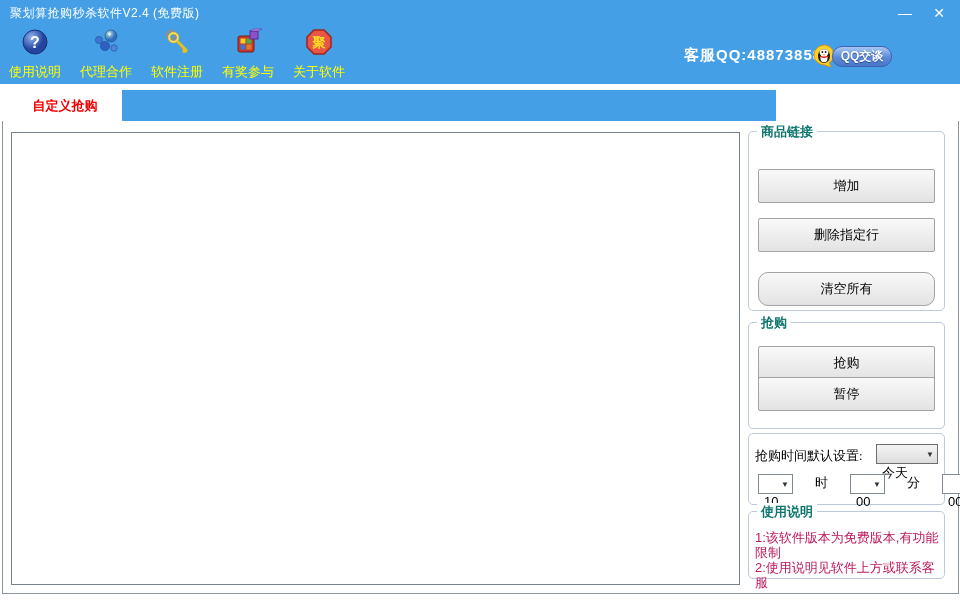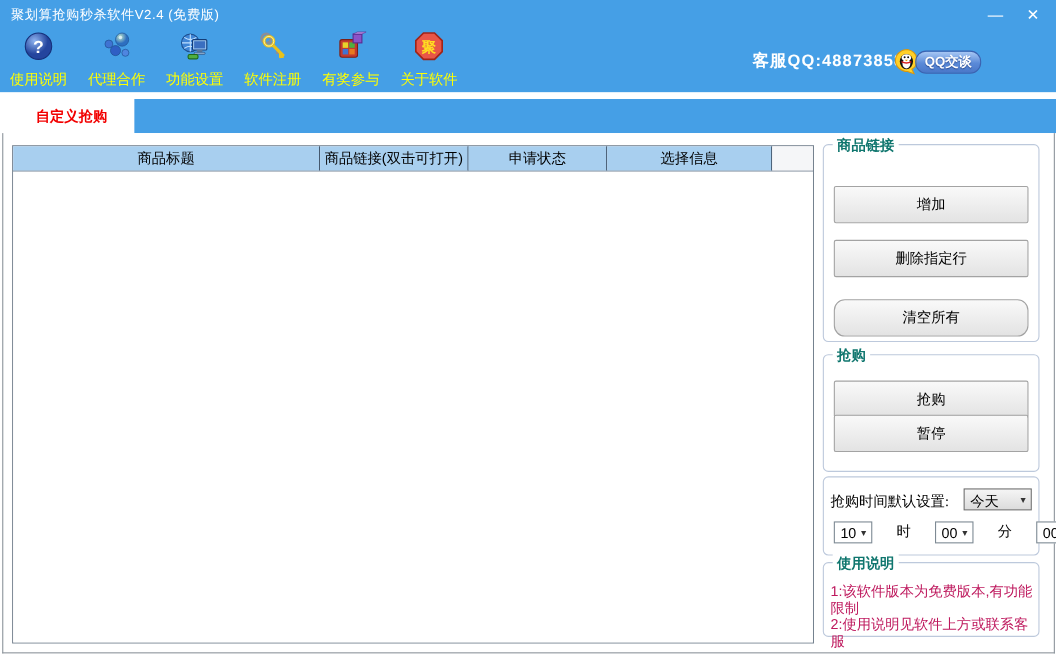--- a/index.html
+++ b/index.html
@@ -23,21 +23,21 @@
   .qq-text{position:absolute;left:684px;top:46px;font-size:15px;font-weight:bold;color:#fff;letter-spacing:1px;}
   .qq-badge{position:absolute;left:812px;top:44px;width:80px;height:24px;cursor:pointer;}
   .qq-bubble{position:absolute;left:0;top:0;width:26px;height:24px;}
   .qq-pill{position:absolute;left:20px;top:2px;width:58px;height:19px;border:1px solid #3c62b0;
            border-radius:10px;background:linear-gradient(#a8c8f4,#5a8ad8 55%,#4a77c8);
            color:#fff;font-size:12px;font-weight:bold;text-align:center;line-height:19px;
            text-shadow:0 1px 1px #2a4a90;}
 
   
   .white-band{position:absolute;left:0;top:84px;width:960px;height:6px;background:#fff;}
-  .tabstrip{position:absolute;left:0;top:90px;width:960px;height:31px;background:#fff;}
+  .tabstrip{position:absolute;left:0;top:90px;width:776px;height:31px;background:#fff;}
   .tabstrip-blue{position:absolute;left:122px;top:0;right:0;bottom:0;background:#459fe6;}
   .tab{position:absolute;left:8px;top:0;width:114px;height:31px;background:#fff;color:#f20000;
        font-size:13px;font-weight:bold;text-align:center;line-height:31px;cursor:pointer;z-index:2;}
 
   
   .content{position:absolute;left:2px;top:121px;width:955px;height:472px;background:#fff;
            border-left:1px solid #8d949c;border-right:1px solid #8d949c;border-bottom:1px solid #8d949c;}
 
   
   .ptable{position:absolute;left:11px;top:132px;width:729px;height:453px;border:1px solid #75828f;
@@ -65,21 +65,21 @@
   .btn{position:absolute;left:9px;width:177px;height:34px;box-sizing:border-box;
        background:linear-gradient(#f9f9f9,#e3e3e3);border:1px solid #a3a3a3;border-radius:2px;
        font-family:inherit;font-size:13px;color:#000;cursor:pointer;}
   .gb1 .btn.b1{top:37px;}  .gb1 .btn.b2{top:86px;}  .gb1 .btn.b3{top:140px;border-radius:10px;}
   .gb2 .btn.b1{top:23px;}  .gb2 .btn.b2{top:54px;}
 
   .time-row1{position:absolute;left:6px;top:10px;right:6px;height:20px;font-size:13px;color:#000;}
   .time-lbl{position:absolute;left:0;top:3px;white-space:nowrap;font-family:Liberation Serif, serif;}
   .combo{position:relative;box-sizing:border-box;height:20px;border:1px solid #7e8a94;background:#fff;
          font-size:13px;color:#000;cursor:pointer;}
-  .combo .val{position:absolute;left:5px;top:2px;}
+  .combo .val{position:absolute;left:5px;top:19px;}
   .combo .arr{position:absolute;right:3px;top:5px;font-size:8px;color:#333;}
   .combo.day{position:absolute;right:0;top:0;width:62px;border:1px solid #6e6e6e;
              background:linear-gradient(#f5f5f5,#dcdcdc);}
   .time-row2{position:absolute;left:9px;top:40px;right:4px;height:20px;display:flex;align-items:flex-start;
              font-size:13px;color:#000;gap:16px;}
   .combo.small{width:35px;flex:0 0 35px;}
   .unit{margin:0 6px;white-space:nowrap;}
   .unit.last{margin-right:0;}
 
   .instr{position:absolute;left:6px;top:18px;right:4px;font-size:13px;line-height:15px;color:#be185d;}
@@ -125,34 +125,20 @@
             <circle cx="19" cy="8" r="6" fill="url(#gsph)" stroke="#1d4f90" stroke-width=".6"></circle>
             <circle cx="7" cy="12" r="3.6" fill="#3f73d2" stroke="#1d4f90" stroke-width=".6"></circle>
             <circle cx="13" cy="18" r="4.6" fill="#2f5fc4" stroke="#1d4f90" stroke-width=".6"></circle>
             <circle cx="22" cy="20" r="3.2" fill="#4f86e0" stroke="#1d4f90" stroke-width=".6"></circle>
             <circle cx="17.5" cy="6" r="1.6" fill="#e6f4ff" opacity=".8"></circle>
           </svg>
         </span>
         <span class="tool-label">代理合作</span>
       </div>
 
-      <div class="tool-item">
-        <span class="tool-icon">
-          <svg width="28" height="28" viewBox="0 0 28 28">
-            <circle cx="10" cy="11" r="8" fill="#3f85d6" stroke="#1d4f90"></circle>
-            <path d="M2.5 11 h15 M10 3.2 v15.6 M4.5 6 q5.5 4 11 0 M4.5 16 q5.5 -4 11 0" stroke="#bfe0ff" stroke-width="1" fill="none"></path>
-            <rect x="12" y="8" width="13" height="9.5" rx="1" fill="#9cc6ee" stroke="#123c78"></rect>
-            <rect x="13.5" y="9.5" width="10" height="6.5" fill="#3a6fc0"></rect>
-            <rect x="16" y="17.5" width="5" height="2" fill="#5a789a"></rect>
-            <rect x="13.5" y="19.5" width="10" height="2" rx="1" fill="#8aa8c8" stroke="#123c78" stroke-width=".5"></rect>
-            <rect x="8" y="21.5" width="9" height="4" rx="1.5" fill="#4fae3f" stroke="#1e6a18"></rect>
-          </svg>
-        </span>
-        <span class="tool-label">功能设置</span>
-      </div>
 
       <div class="tool-item">
         <span class="tool-icon">
           <svg width="28" height="28" viewBox="0 0 28 28">
             <circle cx="8" cy="7" r="4.2" fill="none" stroke="#8a8f98" stroke-width="2.4"></circle>
             <path d="M11 10 L21 20 M18 17 l0 4 M21 20 l-3 0" stroke="#8a8f98" stroke-width="2.4" fill="none"></path>
             <circle cx="10.5" cy="9.5" r="4.4" fill="none" stroke="#e8c21c" stroke-width="2.6"></circle>
             <path d="M13.8 12.8 L24 23 M21 20 l0 4.5 M24 23 l-4 0.5" stroke="#e8c21c" stroke-width="2.8" fill="none"></path>
             <circle cx="10.5" cy="9.5" r="4.4" fill="none" stroke="#fff0a0" stroke-width=".9"></circle>
           </svg>
@@ -208,27 +194,20 @@
 
   <div class="white-band"></div>
   <div class="tabstrip">
     <div class="tabstrip-blue"></div>
     <div class="tab">自定义抢购</div>
   </div>
 
   <div class="content"></div>
 
   <div class="ptable">
-    <div class="thead">
-      <div class="th c1">商品标题</div>
-      <div class="th c2">商品链接(双击可打开)</div>
-      <div class="th c3">申请状态</div>
-      <div class="th c4">选择信息</div>
-      <div class="th rest"></div>
-    </div>
     <div class="tbody"></div>
   </div>
 
   <div class="gb gb1">
     <span class="gb-title">商品链接</span>
     <button class="btn b1">增加</button>
     <button class="btn b2">删除指定行</button>
     <button class="btn b3">清空所有</button>
   </div>
 

